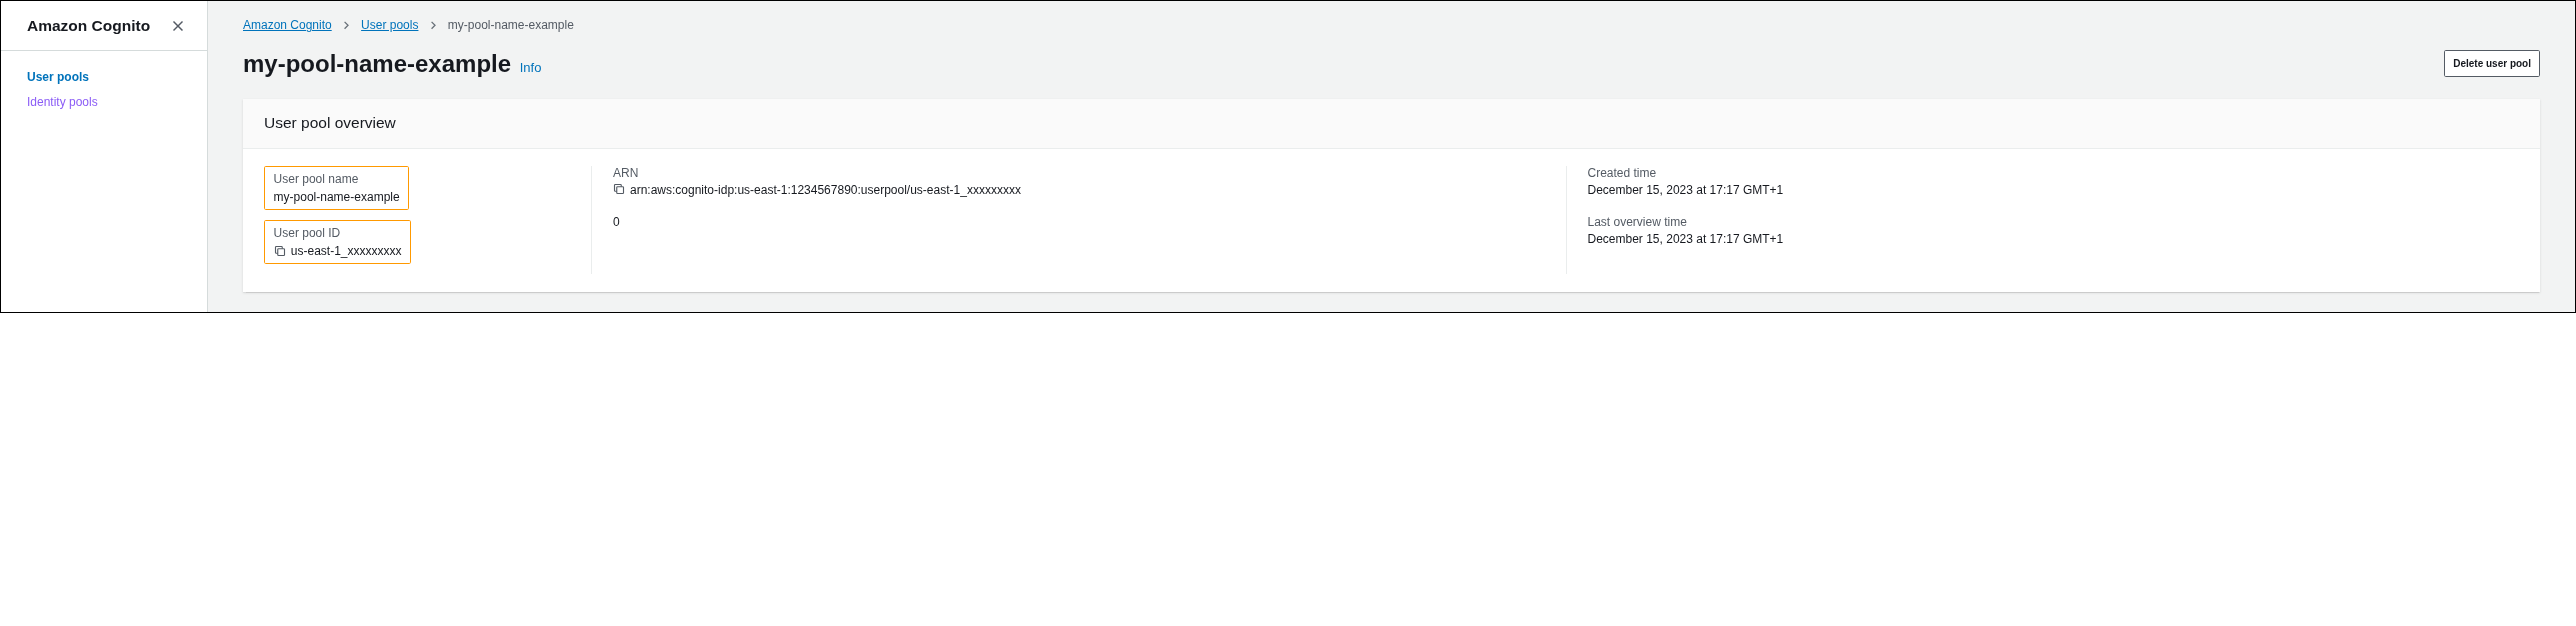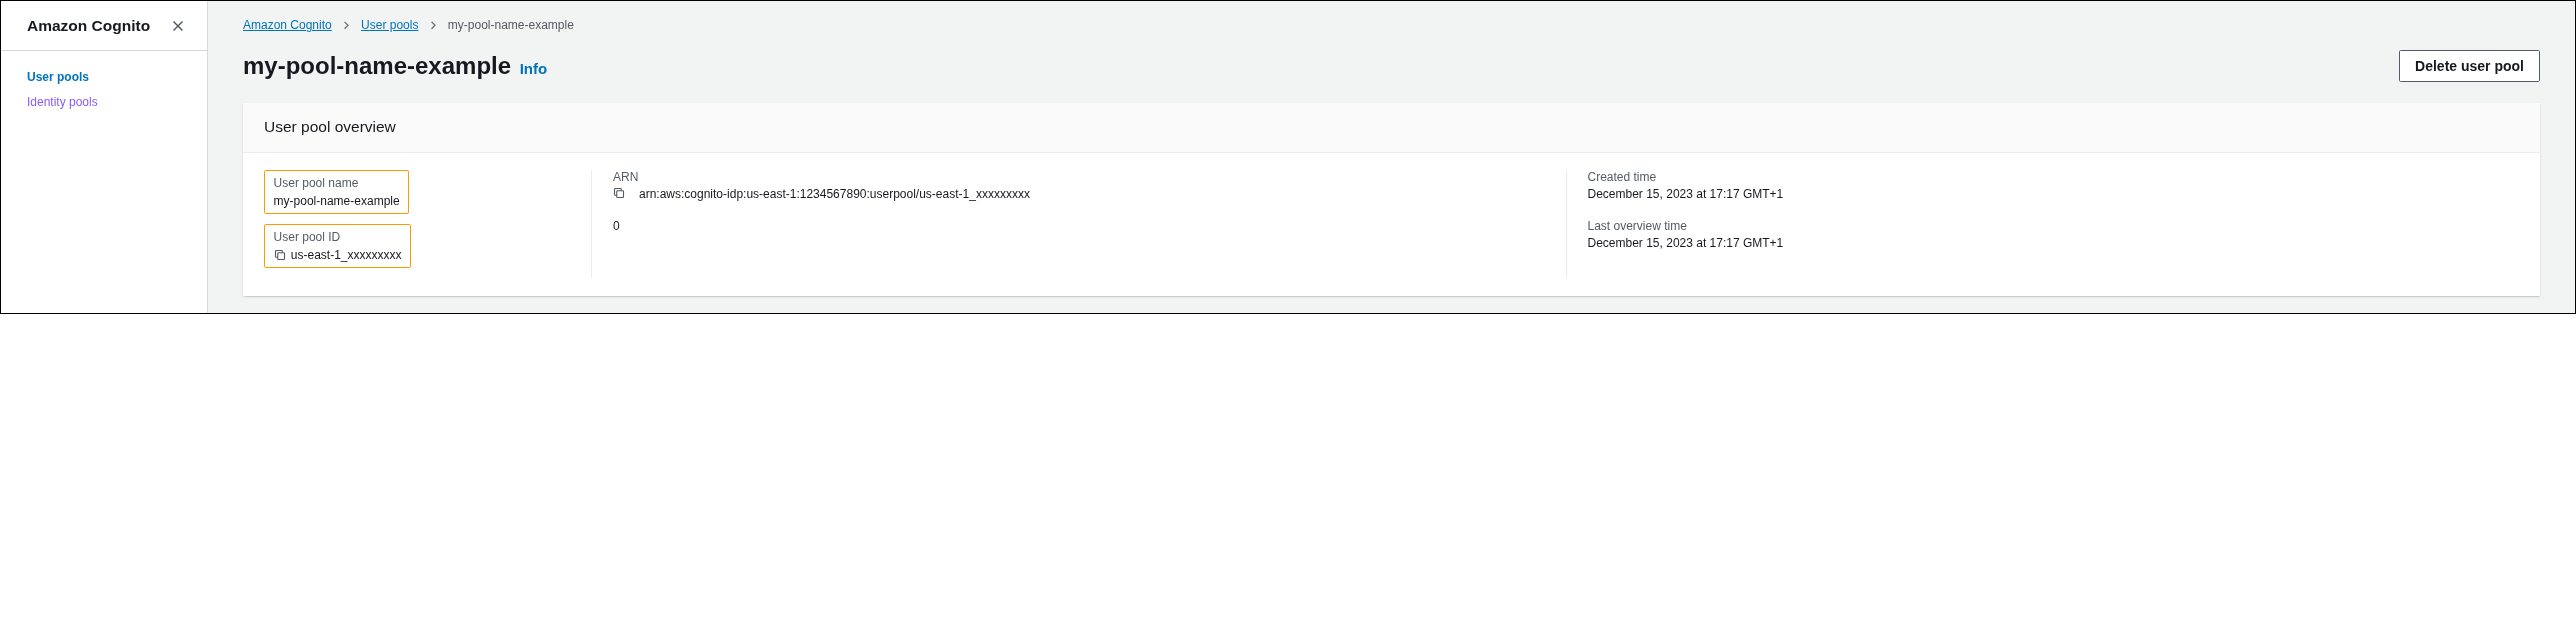--- a/index.html
+++ b/index.html
@@ -126,31 +126,31 @@
     }
     
     .page-title {
       font-size: 24px;
       font-weight: 700;
       color: #16191f;
     }
     
     .info-link {
       color: #0073bb;
-      font-size: 15px;
-      font-weight: 700;
+      font-size: 13px;
+      font-weight: 400;
       cursor: pointer;
     }
     
     .delete-button {
       background: #ffffff;
       border: 0.9px solid #545b64;
       border-radius: 1.7px;
-      padding: 7px 15px;
-      font-size: 14px;
+      padding: 7px 8px;
+      font-size: 10px;
       font-weight: 700;
       color: #16191f;
       cursor: pointer;
     }
     
     
     .panel {
       background: #ffffff;
       box-shadow: 0 0.9px 0.9px rgba(0,0,0,0.1), 0 0.9px 2.6px rgba(0,0,0,0.1);
     }
@@ -215,21 +215,21 @@
       display: flex;
       align-items: center;
       gap: 5.2px;
     }
     
     .field-value-wrapped {
       color: #16191f;
       font-size: 12px;
       display: flex;
       align-items: flex-start;
-      gap: 14px;
+      gap: 5px;
     }
     
     .field-value-text {
       word-break: break-all;
     }
     
     .field-group {
       margin-bottom: 17.3px;
     }
     

